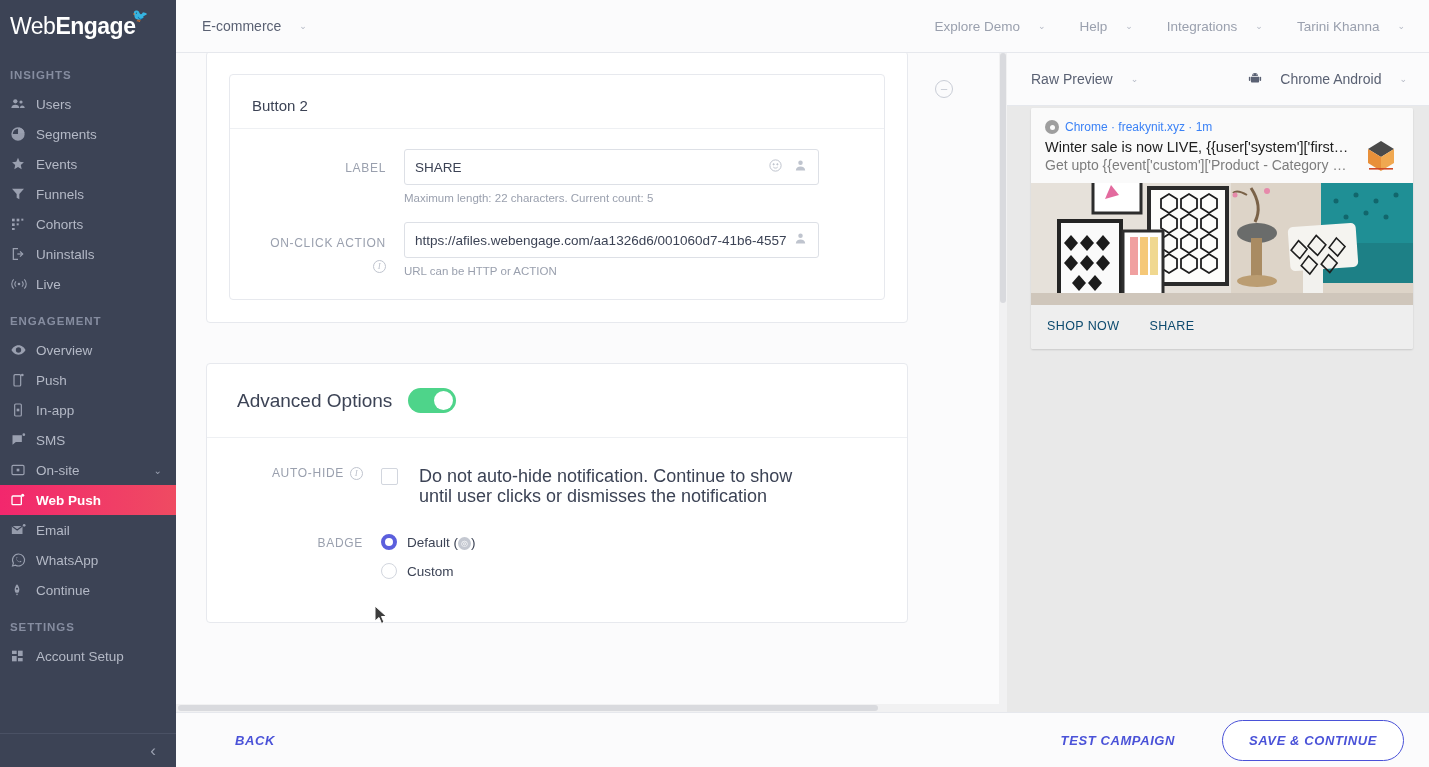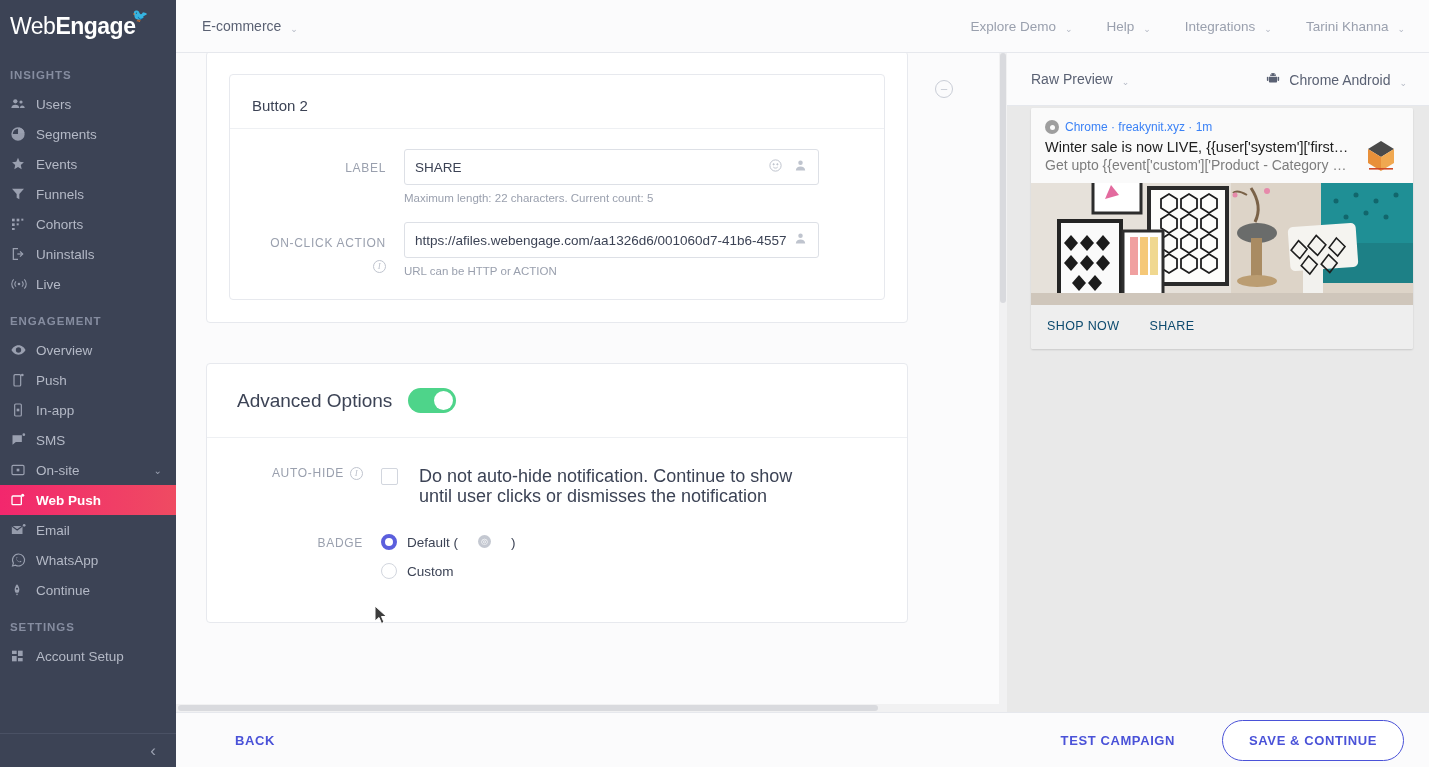--- a/index.html
+++ b/index.html
@@ -69,21 +69,21 @@
     border-bottom: 1px solid #e6e8ed;
     display: flex; align-items: center;
   }
   .topbar-left { padding-left: 26px; }
   .topbar-right {
     margin-left: auto; display: flex; align-items: center;
     padding-right: 24px; gap: 34px;
   }
   .tb-item {
     font-size: 13.5px; color: #9aa0ae; cursor: pointer;
-    display: flex; align-items: flex-end; gap: 9px; white-space: nowrap;
+    display: flex; align-items: center; gap: 18px; white-space: nowrap;
   }
   .tb-item.dark { color: #5a6173; font-size: 14px; }
   .caret { font-size: 9px; color: #b4b9c5; }
 
   
   .form-area {
     position: absolute; left: 176px; top: 53px;
     width: 831px; height: 659px;
     background: #fbfbfc;
     overflow: hidden;
@@ -170,21 +170,21 @@
     font-size: 18px; color: #3c4355; line-height: 20px;
     max-width: 410px; margin-left: 21px;
   }
   .radio-row { display: flex; align-items: center; margin-bottom: 13px; }
   .radio {
     width: 16px; height: 16px; border-radius: 50%;
     border: 1px solid #d2d6de; background: #fff; flex: 0 0 16px;
     cursor: pointer; position: relative;
   }
   .radio.on { border: 4.5px solid #5b5fdd; background: #fff; }
-  .radio-label { font-size: 13.5px; color: #3c4355; margin-left: 10px; display: flex; align-items: flex-start; gap: 20px; }
+  .radio-label { font-size: 13.5px; color: #3c4355; margin-left: 10px; display: flex; align-items: flex-end; gap: 0; }
   .badge-dot {
     width: 13px; height: 13px; border-radius: 50%;
     background: #c4c8d1; display: inline-flex; align-items: center; justify-content: center;
     color: #fff; font-size: 8px;
   }
 
   
   .preview-top {
     position: absolute; left: 1007px; top: 53px;
     width: 422px; height: 53px; background: #fbfbfc;
@@ -235,21 +235,21 @@
   .notif-act {
     font-size: 12.5px; color: #0c4a6e; letter-spacing: 0.4px;
     cursor: pointer; text-transform: uppercase;
   }
 
   
   .bottombar {
     position: absolute; left: 176px; top: 712px;
     width: 1253px; height: 55px;
     background: #fbfbfc; border-top: 1px solid #e6e8ed;
-    display: flex; align-items: center;
+    display: flex; align-items: center; font-style: italic;
   }
   .btn-back {
     margin-left: 59px; font-size: 13px; color: #4a52d8;
     letter-spacing: 0.6px; cursor: pointer; font-weight: 600;
   }
   .bb-right { margin-left: auto; display: flex; align-items: center; padding-right: 25px; gap: 47px; }
   .btn-test {
     font-size: 13px; color: #4a52d8; letter-spacing: 0.6px;
     cursor: pointer; font-weight: 600;
   }

